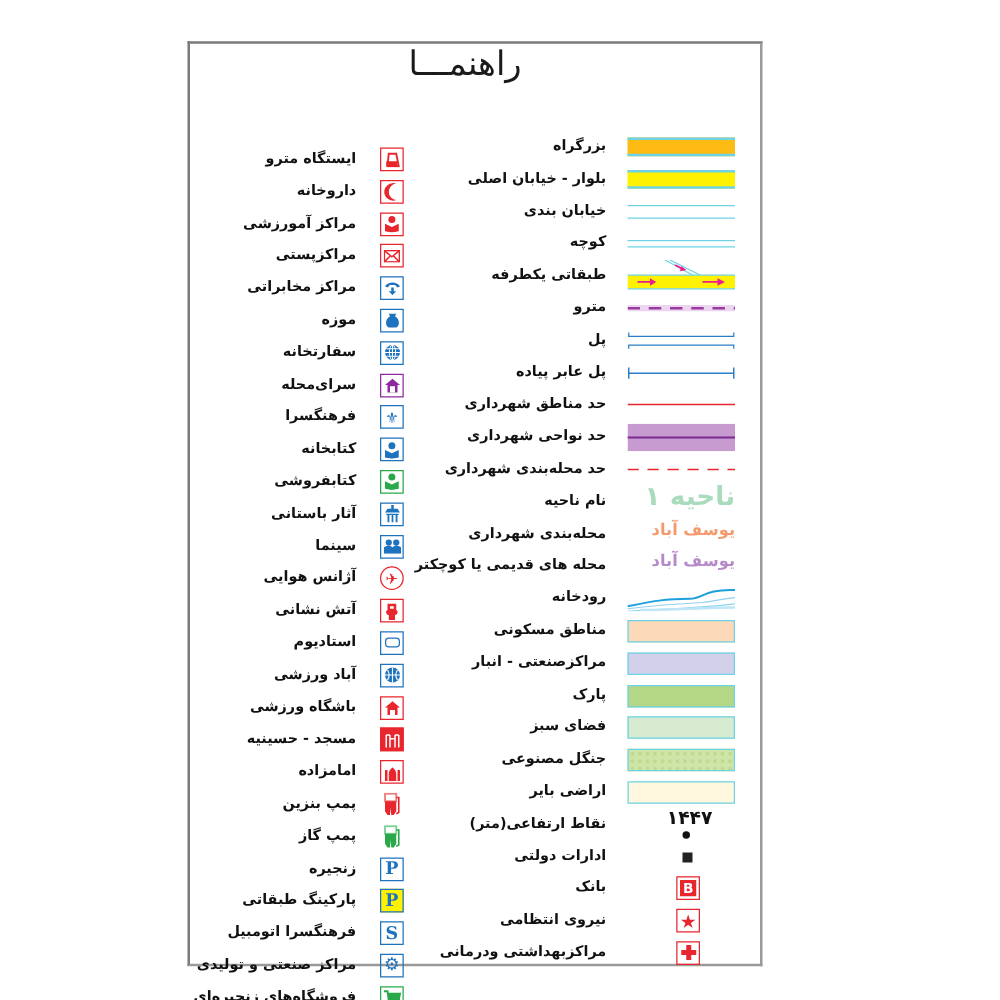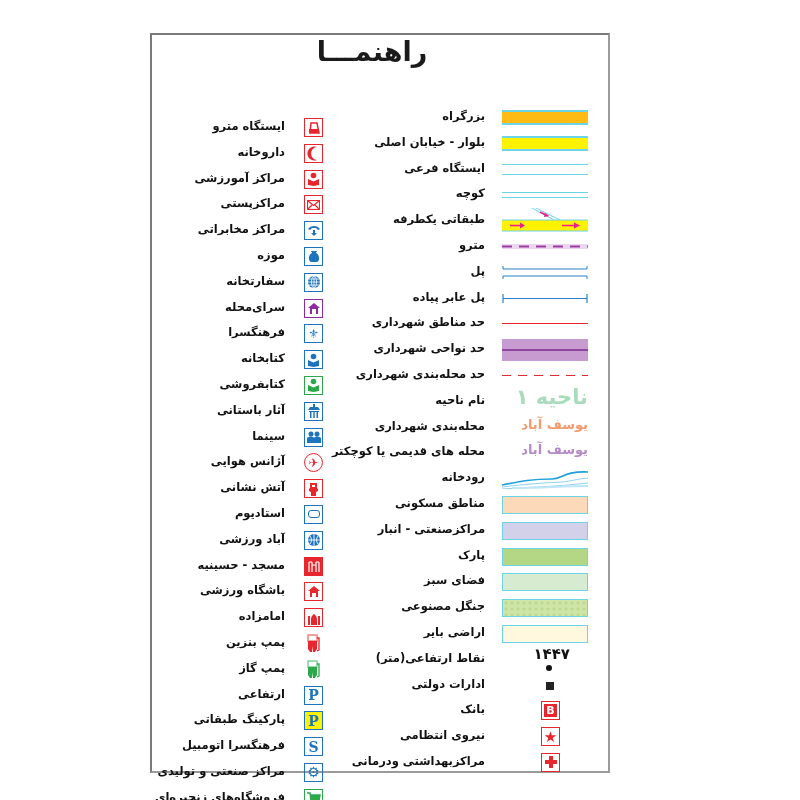--- a/index.html
+++ b/index.html
@@ -1,18 +1,18 @@
 <!DOCTYPE html>
 <html><head>
 <meta charset="utf-8">
 <style>
   html,body{margin:0;padding:0;background:#fff;}
   body{width:800px;height:800px;position:relative;font-family:"DejaVu Sans",sans-serif;overflow:hidden;}
   .frame{position:absolute;left:150px;top:33px;width:460px;height:740px;border:2px solid #7a7a7a;border-right-color:#9a9a9a;border-bottom-color:#9a9a9a;box-sizing:border-box;background:#fff;}
-  .title{position:absolute;left:150px;top:36px;width:444px;text-align:center;font-size:27px;font-weight:bold;color:#1a1a1a;direction:rtl;letter-spacing:1px;}
+  .title{position:absolute;left:150px;top:36px;width:444px;text-align:center;font-size:27px;font-weight:normal;color:#1a1a1a;direction:rtl;letter-spacing:1px;}
   .col{position:absolute;top:77px;}
   .col.left{left:160px;width:175px;margin-top:38px;}
   .col.right{left:360px;width:230px;margin-top:28px;}
   .row{position:relative;height:25.8px;direction:rtl;}
   .row .lbl{position:absolute;top:4px;font-size:11.5px;font-weight:bold;color:#111;white-space:nowrap;direction:rtl;}
   .col.left .lbl{right:50px;}
   .col.right .lbl{right:105px;}
   .col.left .ico{position:absolute;right:12px;top:3px;width:19px;height:19px;box-sizing:border-box;border:1.5px solid;display:flex;align-items:center;justify-content:center;font-size:12px;font-weight:bold;line-height:1;}
   .sw{position:absolute;right:2px;top:5px;width:86px;height:15px;box-sizing:border-box;}
   .sym{position:absolute;right:30px;top:3px;width:19px;height:19px;box-sizing:border-box;display:flex;align-items:center;justify-content:center;}
@@ -28,21 +28,21 @@
   <div class="row">
     <div class="sw" style="background:#fdbb13;border-top:2px solid #6dd3e6;border-bottom:2px solid #6dd3e6;"></div>
     <span class="lbl">بزرگراه</span>
   </div>
   <div class="row">
     <div class="sw" style="background:#fff200;border-top:2px solid #6dd3e6;border-bottom:2px solid #6dd3e6;"></div>
     <span class="lbl">بلوار - خیابان اصلی</span>
   </div>
   <div class="row">
     <div class="sw" style="border-top:1.5px solid #6dd3e6;border-bottom:1.5px solid #6dd3e6;height:11px;top:7px;"></div>
-    <span class="lbl">ایستگاه فرعی</span>
+    <span class="lbl">خیابان بندی</span>
   </div>
   <div class="row">
     <div class="sw" style="border-top:1px solid #6dd3e6;border-bottom:1px solid #6dd3e6;height:6px;top:10px;"></div>
     <span class="lbl">کوچه</span>
   </div>
   <div class="row">
     <svg class="sw" width="86" height="24" style="top:0;height:24px;">
       <line x1="30" y1="0" x2="52" y2="12" stroke="#6dd3e6" stroke-width="1"></line>
       <line x1="34" y1="0" x2="58" y2="12" stroke="#6dd3e6" stroke-width="1"></line>
       <path d="M38 4 L46 8" stroke="#ec1c8c" stroke-width="1.5"></path>
@@ -304,35 +304,35 @@
   <div class="row">
     <div class="ico" style="border-color:#1e73be;">
       <svg width="14" height="14">
           <circle cx="7" cy="7" r="6" fill="#1e73be"></circle>
           <path d="M7 1 V13 M1 7 H13 M3 3 C5 6,5 8,3 11 M11 3 C9 6,9 8,11 11" fill="none" stroke="#fff" stroke-width="0.9"></path>
         </svg>
     </div>
     <span class="lbl">آباد ورزشی</span>
   </div>
   <div class="row">
-    <div class="ico" style="border-color:#e8262d;background:#e8262d;">
-      <svg width="14" height="14">
-          <path d="M2 13 V3 M5 13 V3 M9 13 V3 M12 13 V3 M2 3 H5 M9 3 H12 M5 6 H9" fill="none" stroke="#fff" stroke-width="1.2"></path>
-        </svg>
-    </div>
-    <span class="lbl">مسجد - حسینیه</span>
-  </div>
-  <div class="row">
     <div class="ico" style="border-color:#e8262d;">
       <svg width="14" height="13">
           <path d="M7 1 L13 6 H11 V12 H3 V6 H1 Z" fill="#e8262d"></path>
           <rect x="5" y="8" width="4" height="4" fill="#fff"></rect>
         </svg>
     </div>
     <span class="lbl">باشگاه ورزشی</span>
+  </div>
+  <div class="row">
+    <div class="ico" style="border-color:#e8262d;background:#e8262d;">
+      <svg width="14" height="14">
+          <path d="M2 13 V3 M5 13 V3 M9 13 V3 M12 13 V3 M2 3 H5 M9 3 H12 M5 6 H9" fill="none" stroke="#fff" stroke-width="1.2"></path>
+        </svg>
+    </div>
+    <span class="lbl">مسجد - حسینیه</span>
   </div>
   <div class="row">
     <div class="ico" style="border-color:#e8262d;">
       <svg width="14" height="14">
           <path d="M1 14 V5 H3 V14 M11 14 V5 H13 V14 M4 14 V8 C4 5,7 3,7 3 C7 3,10 5,10 8 V14 Z" fill="#e8262d"></path>
         </svg>
     </div>
     <span class="lbl">امامزاده</span>
   </div>
   <div class="row">
@@ -350,21 +350,21 @@
       <svg width="15" height="19">
           <rect x="2" y="1" width="9" height="6" fill="none" stroke="#7fd19a" stroke-width="1.5"></rect>
           <path d="M2 7 H11 V15 L9 18 H7 L6.5 12 L6 18 H4 L2 15 Z" fill="#2aa84a"></path>
           <path d="M11 4 H13 V16 L11 17" fill="none" stroke="#2aa84a" stroke-width="1.3"></path>
         </svg>
     </div>
     <span class="lbl">پمپ گاز</span>
   </div>
   <div class="row">
     <div class="ico" style="border-color:#1e73be;color:#1e73be;font-family:'DejaVu Serif',serif;font-size:14px;">P</div>
-    <span class="lbl">ارتفاعی</span>
+    <span class="lbl">زنجیره</span>
   </div>
   <div class="row">
     <div class="ico" style="border-color:#1e73be;color:#1e73be;background:#fff200;font-family:'DejaVu Serif',serif;font-size:14px;">P</div>
     <span class="lbl">پارکینگ طبقاتی</span>
   </div>
   <div class="row">
     <div class="ico" style="border-color:#1e73be;color:#1e73be;font-family:'DejaVu Serif',serif;font-size:14px;">S</div>
     <span class="lbl">فرهنگسرا اتومبیل</span>
   </div>
   <div class="row">

